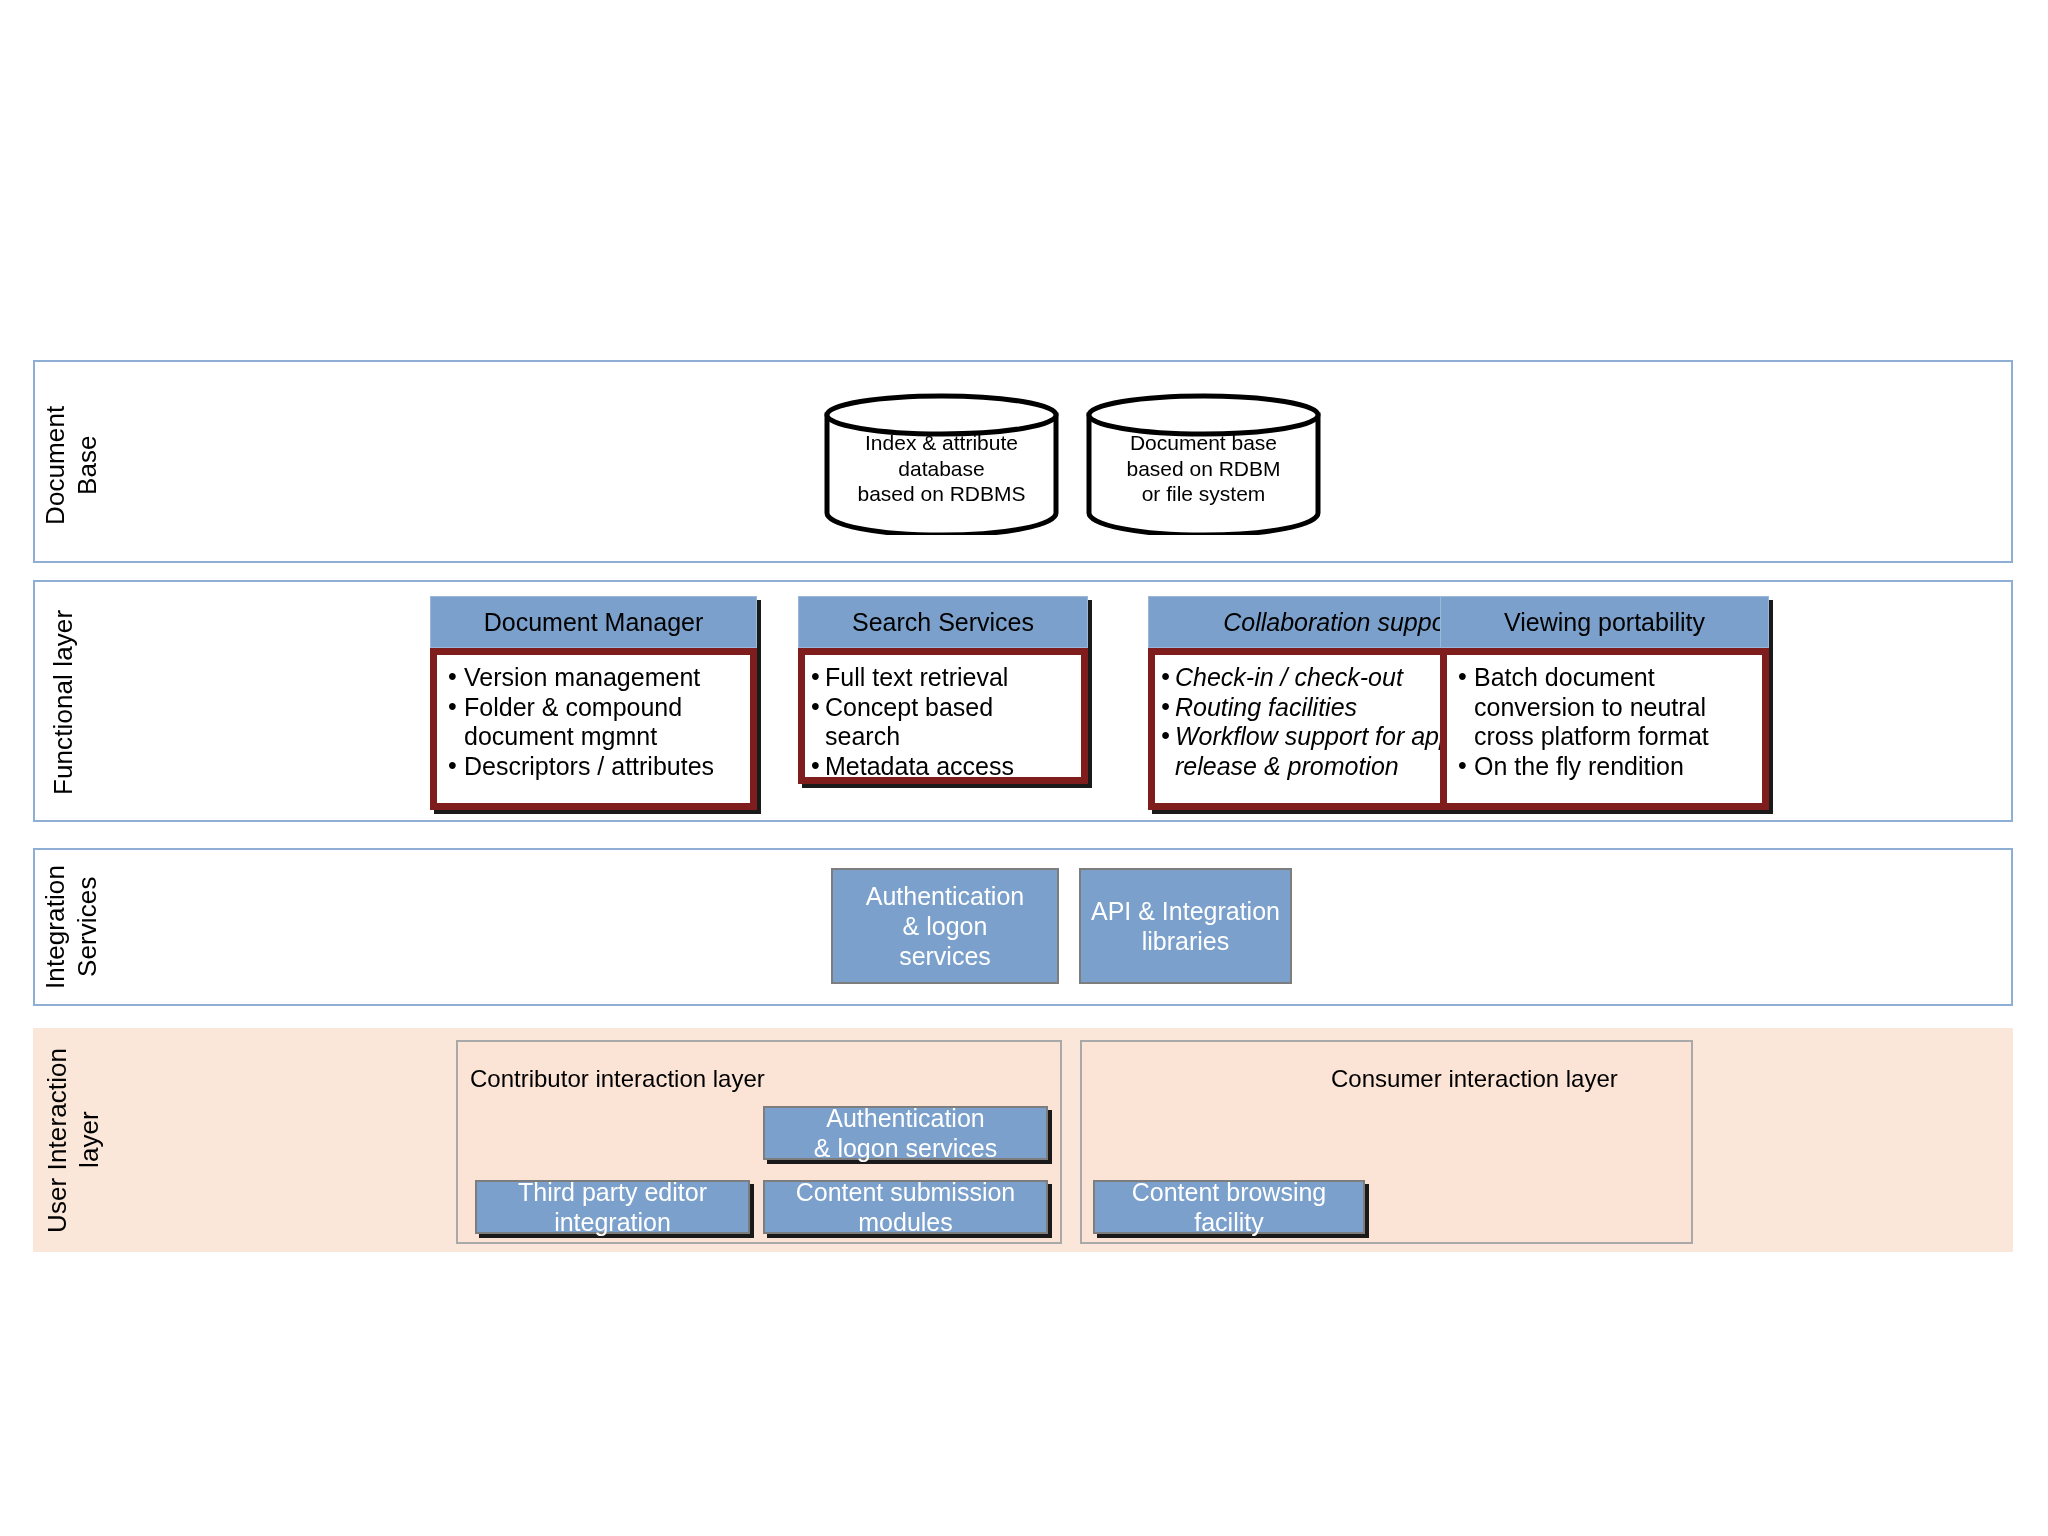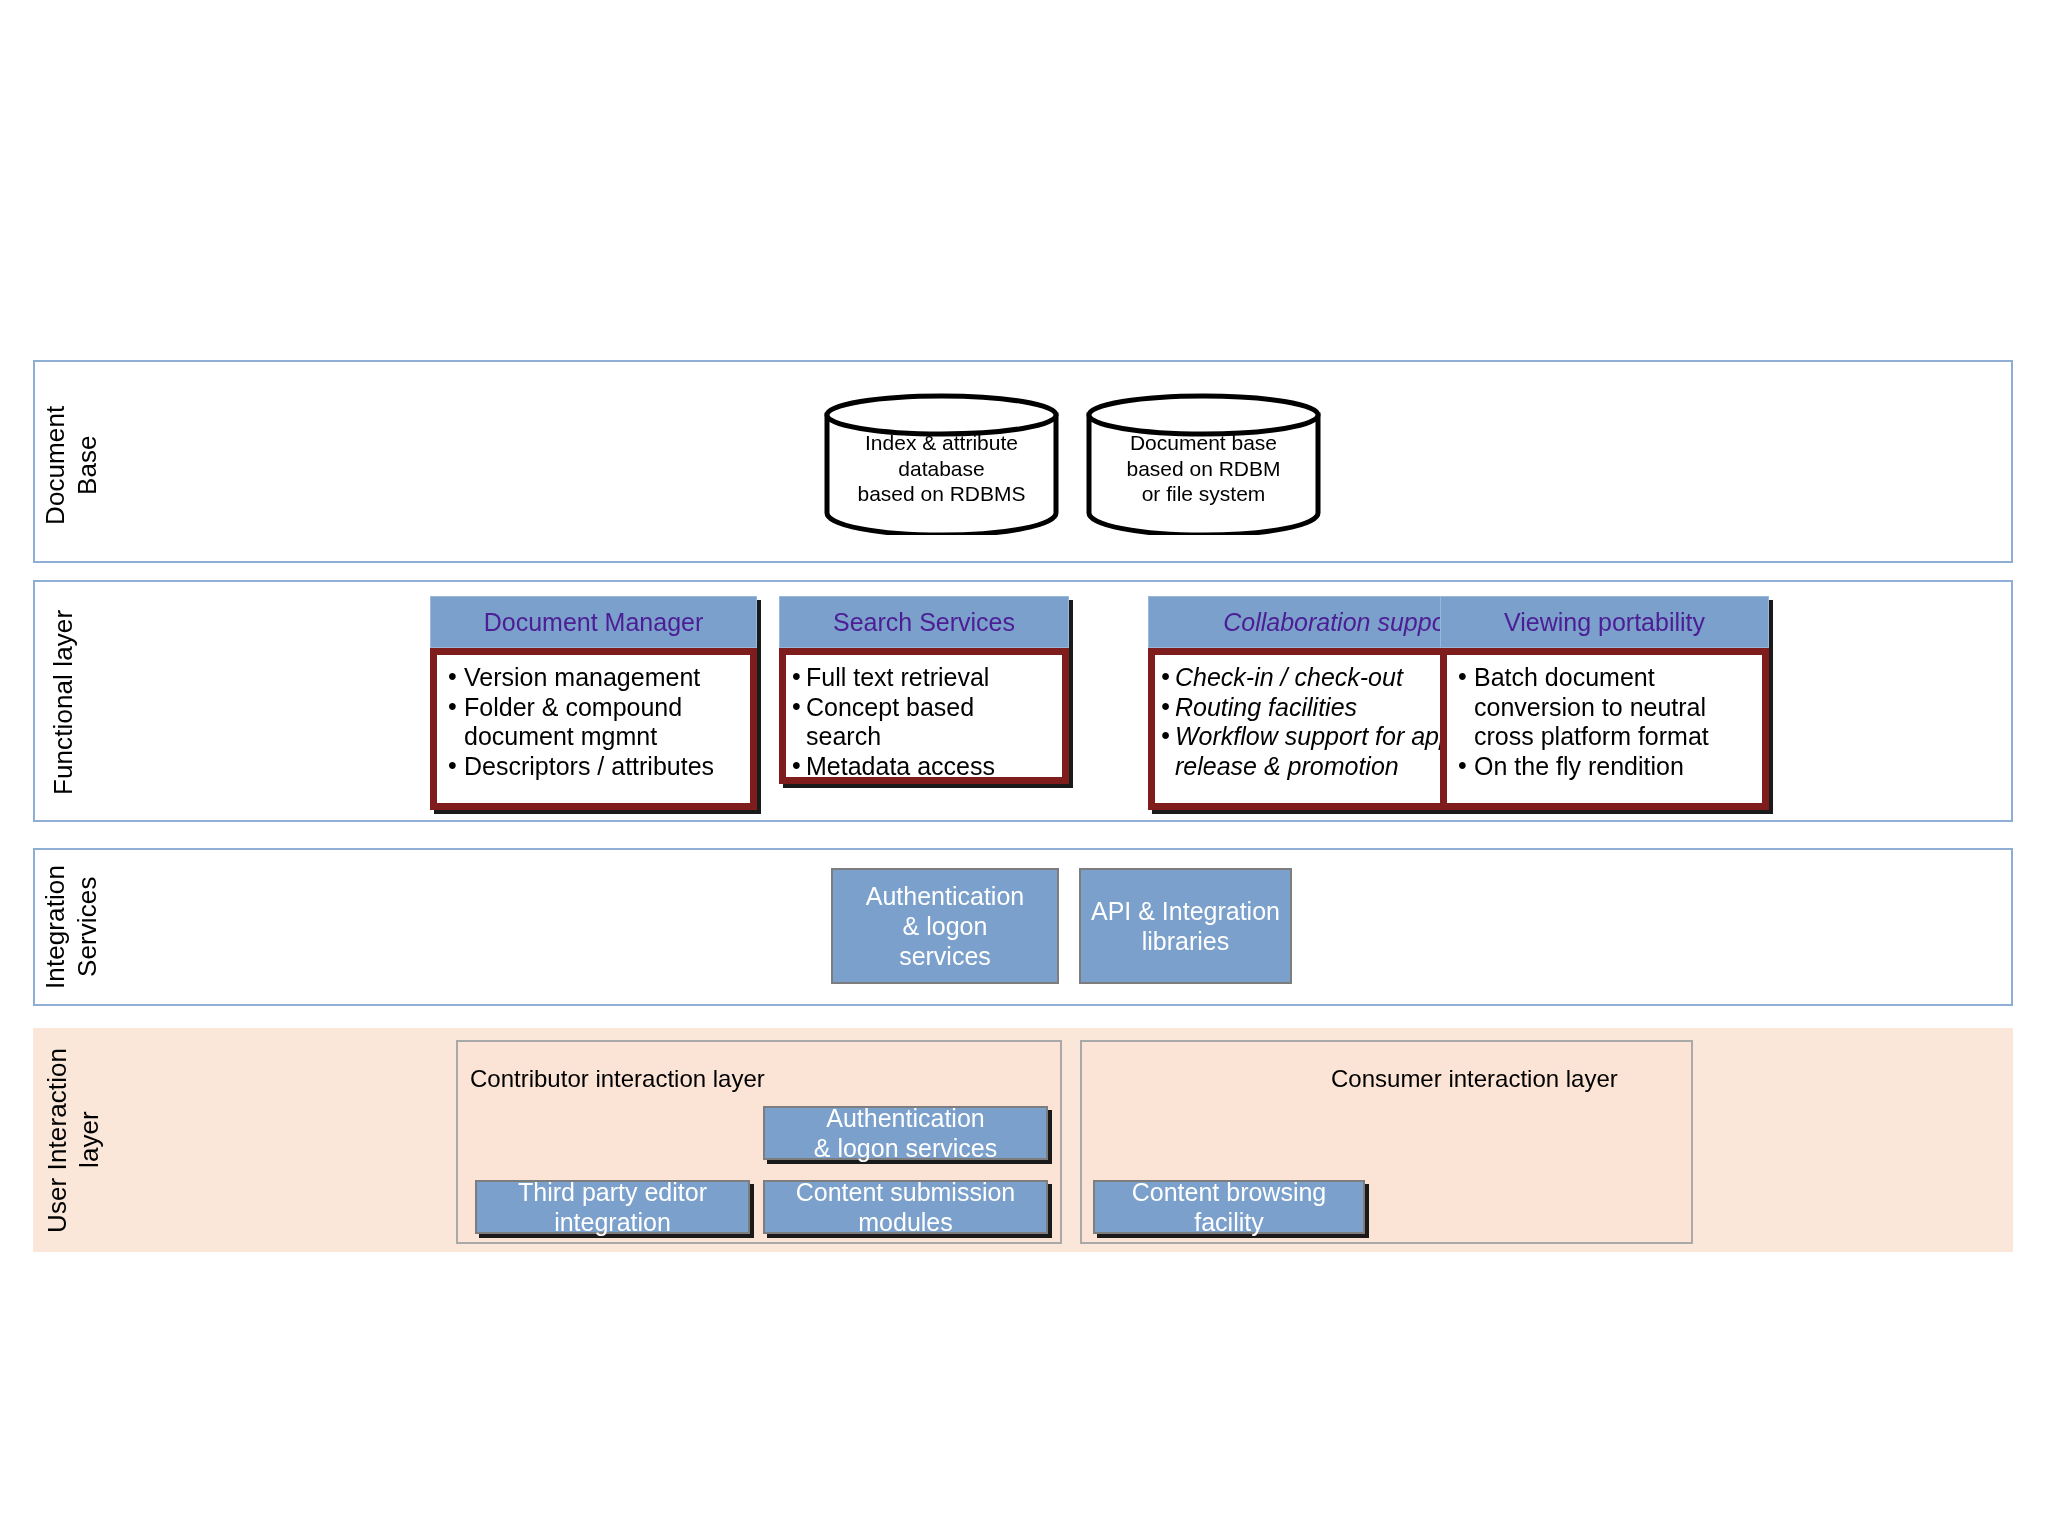--- a/index.html
+++ b/index.html
@@ -63,21 +63,21 @@
     position: absolute;
     box-sizing: border-box;
   }
   .func-head {
     position: relative;
     box-sizing: border-box;
     height: 52px;
     background: #7aa0cb;
     border: 1px solid #9bb8da;
     box-shadow: 4px 4px 0 0 #1a1a1a;
-    color: #4c1d95;
+    color: #000000;
     font-size: 25px;
     display: flex;
     align-items: center;
     justify-content: center;
     text-align: center;
   }
   .func-body {
     position: relative;
     box-sizing: border-box;
     background: #ffffff;
@@ -181,21 +181,21 @@
     <div class="func-head">Document Manager</div>
     <div class="func-body" style="height:162px;">
       <ul class="bullets">
         <li>Version management</li>
         <li>Folder &amp; compound document mgmnt</li>
         <li>Descriptors / attributes</li>
       </ul>
     </div>
   </div>
 
-  <div class="func-card" style="left:779px; top:596px; width:290px;">
+  <div class="func-card" style="left:798px; top:596px; width:290px;">
     <div class="func-head">Search Services</div>
     <div class="func-body" style="height:136px; padding-left:6px;">
       <ul class="bullets tight">
         <li>Full text retrieval</li>
         <li>Concept based search</li>
         <li>Metadata access</li>
       </ul>
     </div>
   </div>
 

